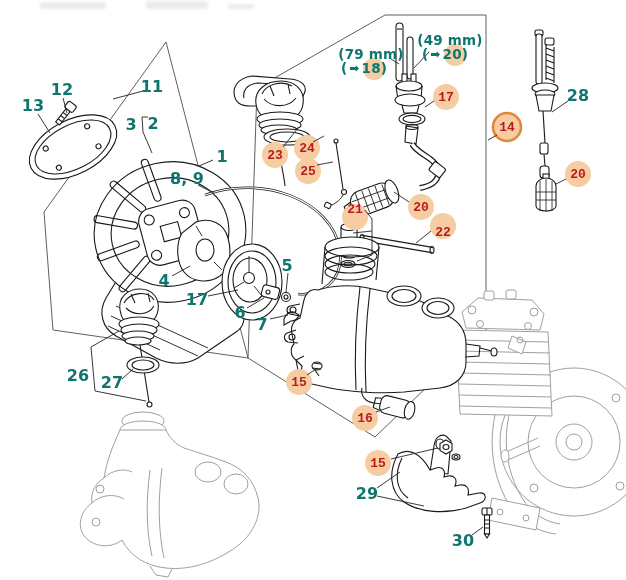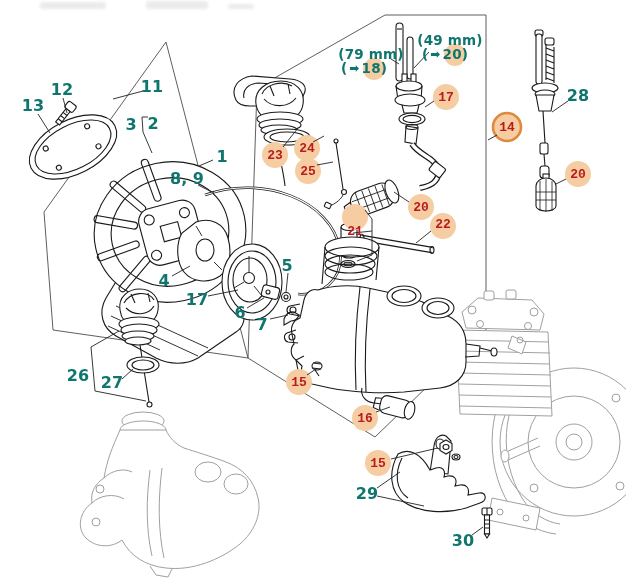--- a/index.html
+++ b/index.html
@@ -378,22 +378,22 @@
       <span class="plbl" style="left: 578px; top: 96px;">28</span>
       <span class="plbl" style="left: 367px; top: 494px;">29</span>
       <span class="plbl" style="left: 463px; top: 541px;">30</span>
       <span class="blbl" style="left: 507px; top: 127px;">14</span>
       <span class="blbl" style="left: 299px; top: 382px;">15</span>
       <span class="blbl" style="left: 378px; top: 463px;">15</span>
       <span class="blbl" style="left: 365px; top: 418px;">16</span>
       <span class="blbl" style="left: 446px; top: 97px;">17</span>
       <span class="blbl" style="left: 421px; top: 207px;">20</span>
       <span class="blbl" style="left: 578px; top: 174px;">20</span>
-      <span class="blbl" style="left: 355px; top: 231px;">21</span>
-      <span class="blbl" style="left: 443px; top: 224px;">22</span>
+      <span class="blbl" style="left: 355px; top: 209px;">21</span>
+      <span class="blbl" style="left: 443px; top: 232px;">22</span>
       <span class="blbl" style="left: 275px; top: 155px; text-align: right;">23</span>
       <span class="blbl" style="left: 307px; top: 148px;">24</span>
       <span class="blbl" style="left: 308px; top: 171px;">25</span>
       <span class="note" style="left: 371px; top: 55px;">(79 mm)</span>
       <span class="note" style="left: 450px; top: 41px;">(49 mm)</span>
       <span class="note" style="left: 364px; top: 69px;">(<span class="arrow">➡</span><span class="refnum">18</span>)</span>
       <span class="note" style="left: 445px; top: 55px;">(<span class="arrow">➡</span><span class="refnum">20</span>)</span>
     </div>
 </div>
 

